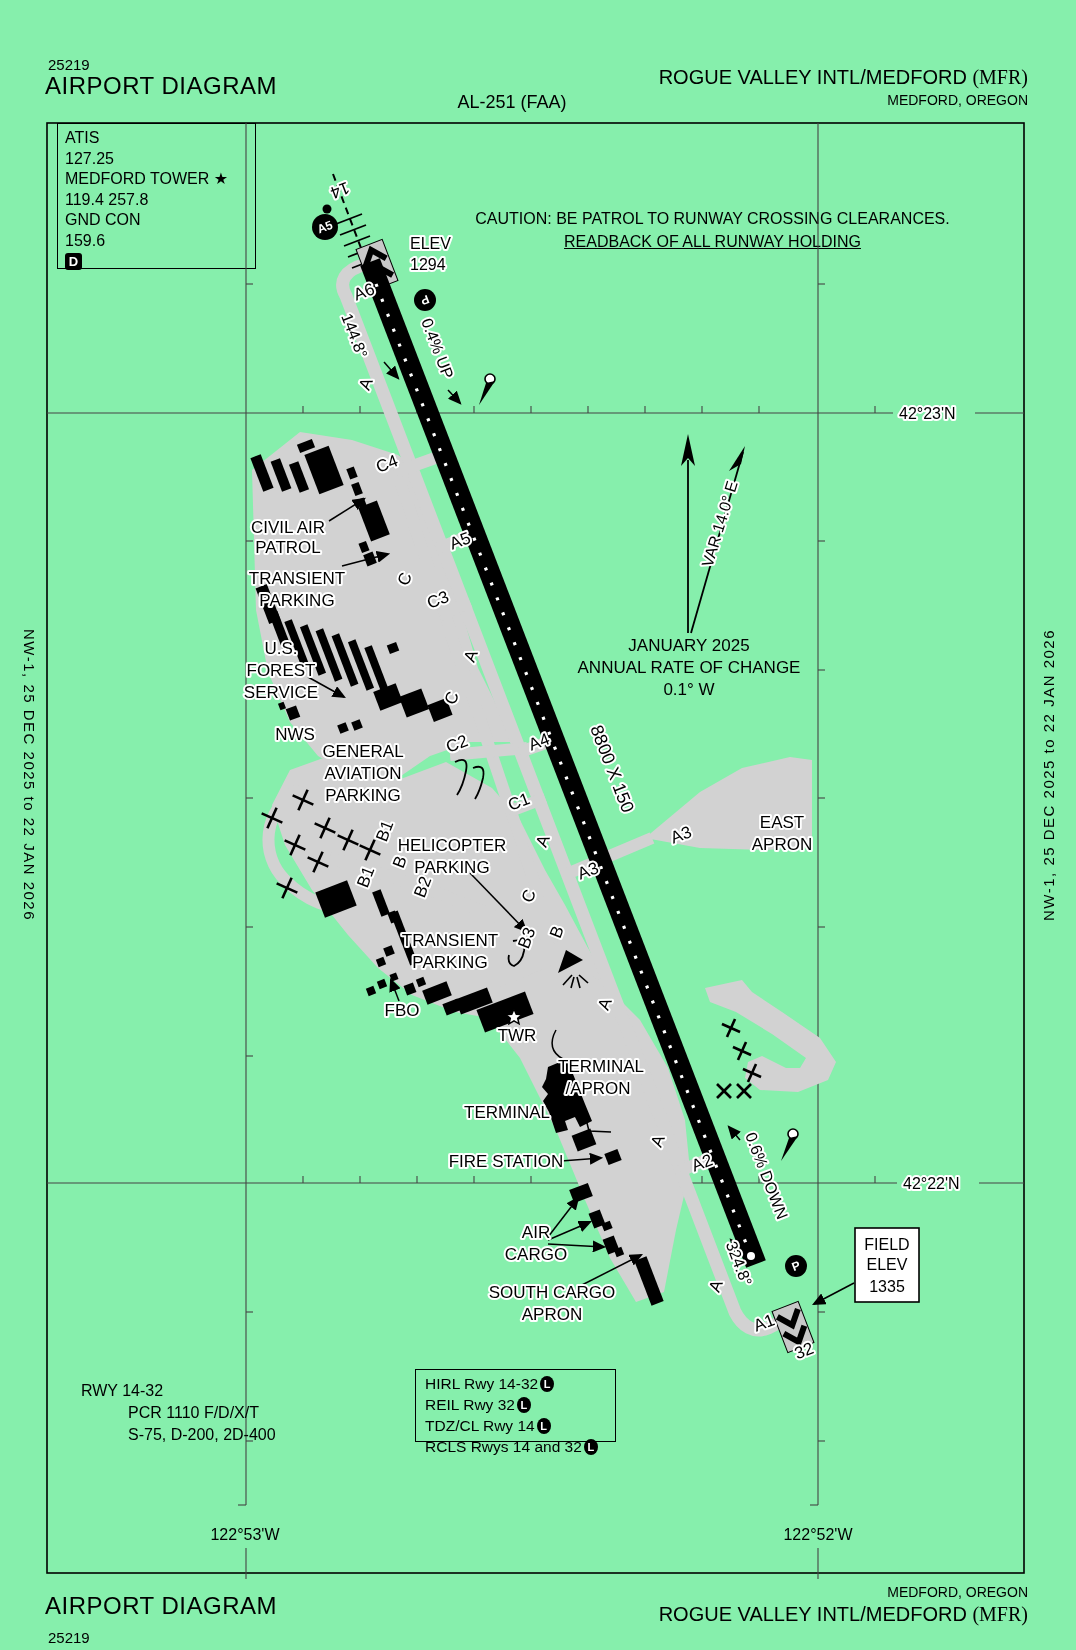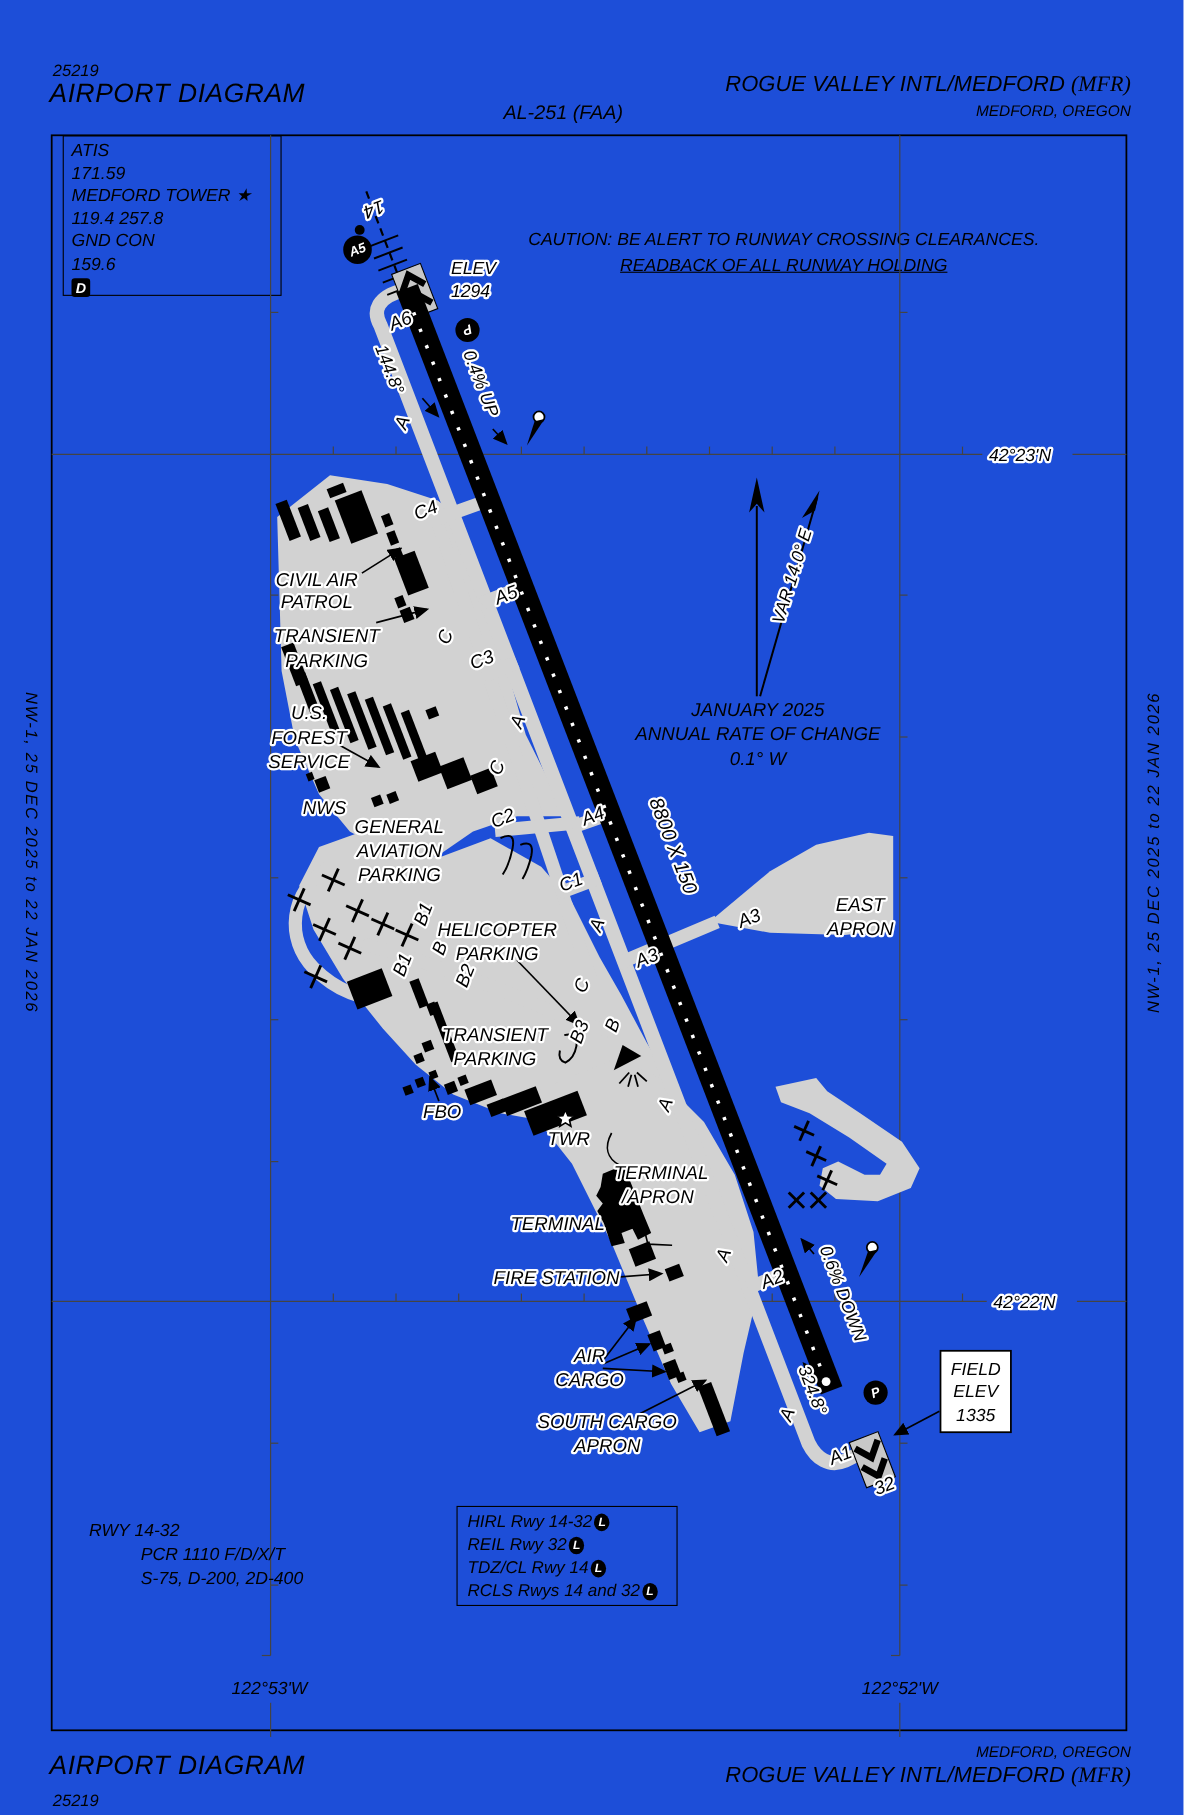--- a/index.html
+++ b/index.html
@@ -1,35 +1,35 @@
 <!DOCTYPE html>
 <html><head>
 <meta charset="utf-8">
 <style>
   html,body{margin:0;padding:0;background:#fff;}
-  #page{position:relative;width:1076px;height:1650px;background:#1d4ed8;overflow:hidden;
-        font-family:"Liberation Sans",sans-serif;color:#000;font-style:italic;}
+  #page{position:relative;width:1076px;height:1650px;background:#86efac;overflow:hidden;
+        font-family:"Liberation Sans",sans-serif;color:#000;}
   .abs{position:absolute;}
   .rt{text-align:right;}
   #hdr-title,#ftr-title{font-size:24px;letter-spacing:.5px;}
   .apt{font-size:20px;}
   .apt .serif{font-family:"Liberation Serif",serif;}
   .city{font-size:14px;}
   .chartno{font-size:15px;}
   #al{font-size:18px;}
   
   #commbox{left:57px;top:123px;width:199px;height:146px;border:1.6px solid #000;
            box-sizing:border-box;padding:4px 0 0 7px;font-size:16px;line-height:20.5px;}
   .dbadge{display:inline-block;width:17px;height:17px;background:#000;color:#fff;border-radius:3px;
           font-size:13px;font-weight:bold;text-align:center;line-height:17px;margin-top:2px;}
   
   #caution{left:455px;top:208px;width:515px;text-align:center;font-size:16px;line-height:22.5px;}
   #caution .u{text-decoration:underline;text-align:center;}
   
-  #lightbox{left:415px;top:1369px;width:201px;height:91px;border:1.6px solid #000;box-sizing:border-box;
+  #lightbox{left:415px;top:1369px;width:201px;height:73px;border:1.6px solid #000;box-sizing:border-box;
             padding:3px 14px 0 9px;font-size:15.5px;}
   #lightbox .row{display:flex;align-items:center;height:21px;}
   .lbadge{display:inline-block;width:14px;height:16px;background:#000;color:#fff;border-radius:50%;
           font-size:11px;font-weight:bold;text-align:center;line-height:16px;margin-left:2px;}
   
   text{font-family:"Liberation Sans",sans-serif;fill:#000;}
   .tw{font-size:17px;text-anchor:middle;}
   .lbl{font-size:17px;text-anchor:middle;}
   .lft{font-size:16px;}
   .halo{paint-order:stroke;stroke:#fff;stroke-width:4px;stroke-linejoin:round;}
@@ -43,30 +43,30 @@
 <div id="page">
 
   <div class="abs chartno" style="left:48px;top:56px;">25219</div>
   <div class="abs" id="hdr-title" style="left:45px;top:72px;">AIRPORT DIAGRAM</div>
   <div class="abs" id="al" style="left:412px;top:92px;width:200px;text-align:center;">AL-251 (FAA)</div>
   <div class="abs apt rt" style="left:528px;top:66px;width:500px;"><span>ROGUE VALLEY INTL/MEDFORD </span><span class="serif">(MFR)</span></div>
   <div class="abs city rt" style="left:628px;top:92px;width:400px;">MEDFORD, OREGON</div>
 
   <div class="abs" id="commbox">
     <div>ATIS</div>
-    <div>171.59</div>
+    <div>127.25</div>
     <div><span>MEDFORD TOWER </span><span>★</span></div>
     <div>119.4  257.8</div>
     <div>GND CON</div>
     <div>159.6</div>
     <div class="dbadge">D</div>
   </div>
 
   <div class="abs" id="caution">
-    <div>CAUTION: BE ALERT TO RUNWAY CROSSING CLEARANCES.</div>
+    <div>CAUTION: BE PATROL TO RUNWAY CROSSING CLEARANCES.</div>
     <div class="u">READBACK OF ALL RUNWAY HOLDING</div>
   </div>
 
   <div class="abs" id="lightbox">
     <div class="row">
         <span>HIRL Rwy 14-32</span>
         <span class="lbadge">L</span>
       </div>
     <div class="row">
         <span>REIL Rwy 32</span>

